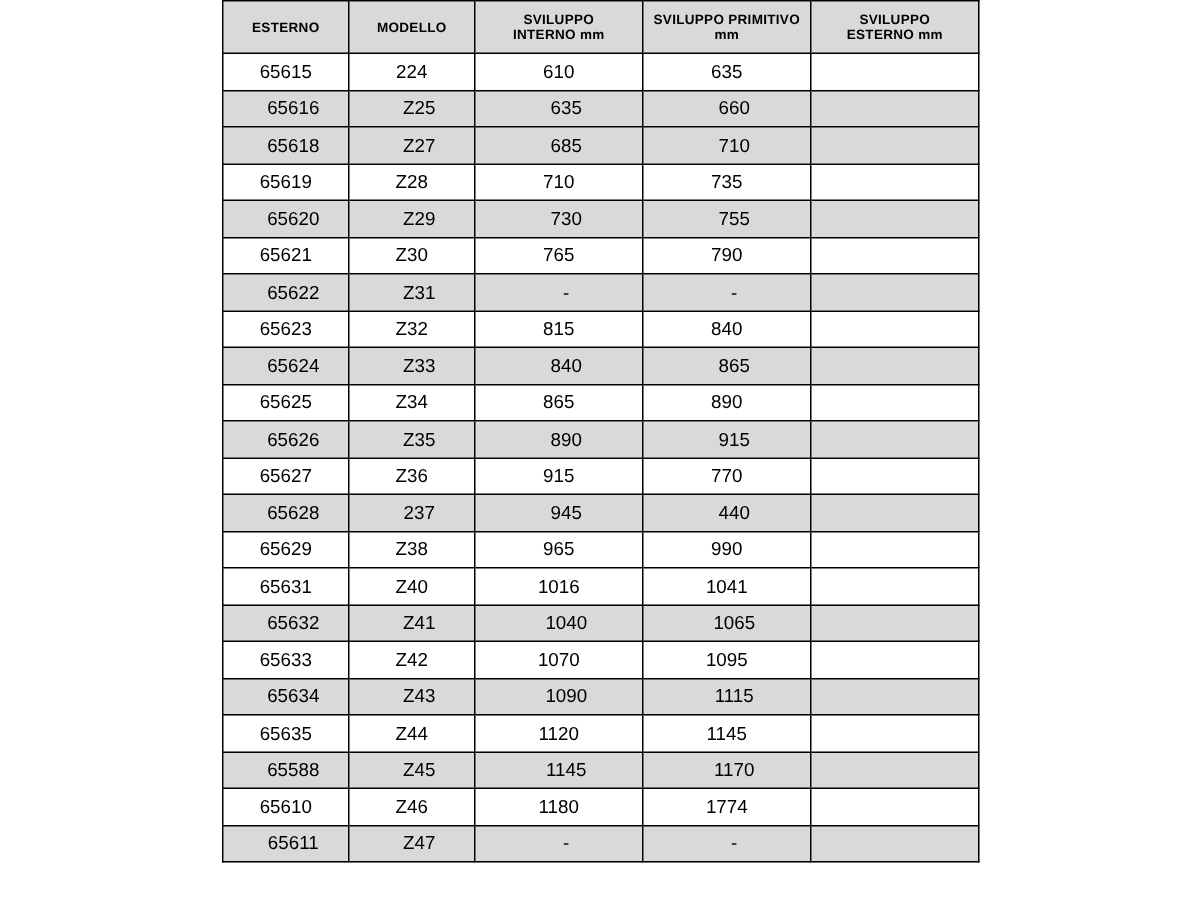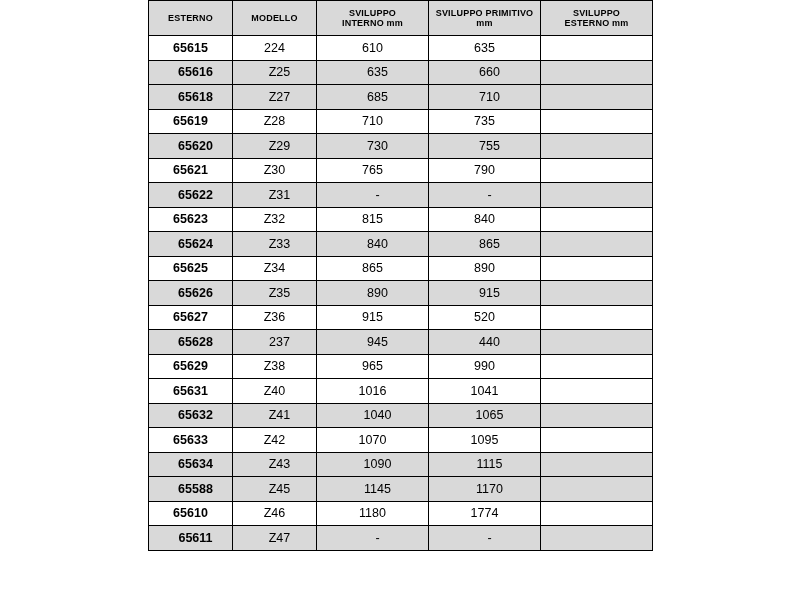--- a/index.html
+++ b/index.html
@@ -51,21 +51,21 @@
     vertical-align: middle;
     padding: 2px 2px;
     height: 19.5px;
     color: #000000;
   }
   table.spec-table tr.alt td {
     background: #d9d9d9;
     padding-left: 12px;
   }
   table.spec-table tr td:first-child {
-    font-weight: bold;
+    font-weight: normal;
   }
   table.spec-table td.empty {
     
   }
 </style>
 </head>
 <body>
 
 <div id="table-wrap">
   <table class="spec-table">
@@ -173,21 +173,21 @@
           <td>65626</td>
           <td>Z35</td>
           <td>890</td>
           <td>915</td>
           <td class="empty"></td>
         </tr>
         <tr>
           <td>65627</td>
           <td>Z36</td>
           <td>915</td>
-          <td>520</td>
+          <td>770</td>
           <td class="empty"></td>
         </tr>
         <tr class="alt">
           <td>65628</td>
           <td>237</td>
           <td>945</td>
           <td>440</td>
           <td class="empty"></td>
         </tr>
         <tr>
@@ -216,20 +216,27 @@
           <td>Z42</td>
           <td>1070</td>
           <td>1095</td>
           <td class="empty"></td>
         </tr>
         <tr class="alt">
           <td>65634</td>
           <td>Z43</td>
           <td>1090</td>
           <td>1115</td>
+          <td class="empty"></td>
+        </tr>
+        <tr>
+          <td>65635</td>
+          <td>Z44</td>
+          <td>1120</td>
+          <td>1145</td>
           <td class="empty"></td>
         </tr>
         <tr class="alt">
           <td>65588</td>
           <td>Z45</td>
           <td>1145</td>
           <td>1170</td>
           <td class="empty"></td>
         </tr>
         <tr>

